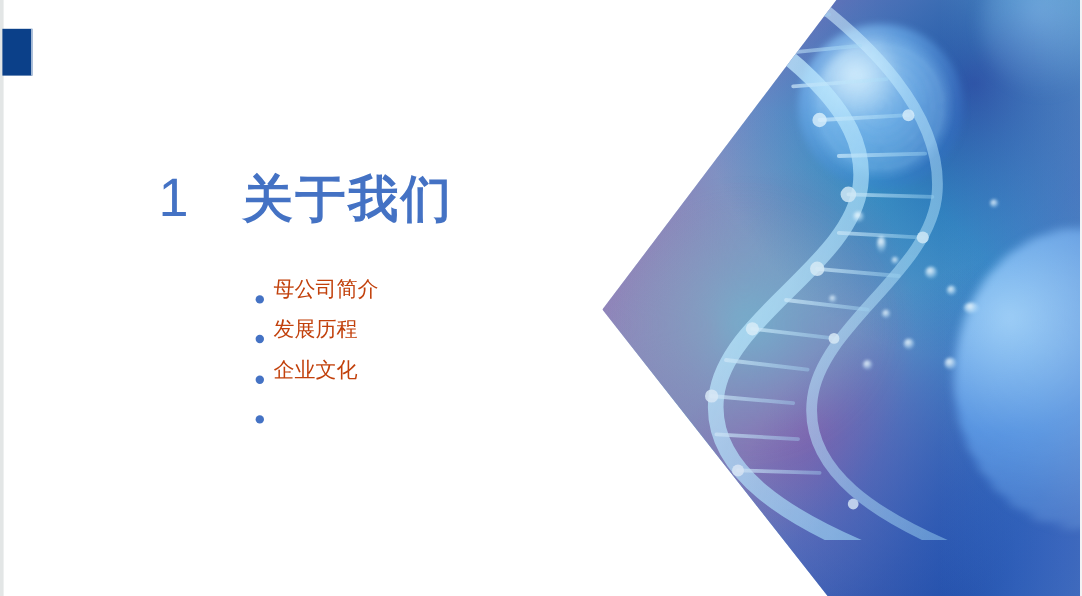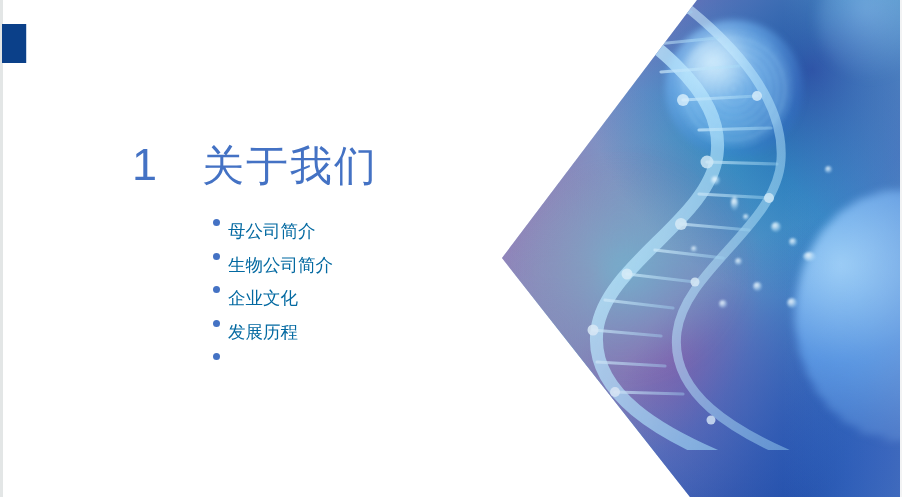--- a/index.html
+++ b/index.html
@@ -53,37 +53,37 @@
     font-size: 45px;
     line-height: 1;
     color: #4472c4;
     font-weight: 400;
     letter-spacing: 0;
   }
   #section-title {
     font-size: 42px;
     line-height: 1;
     color: #4472c4;
-    font-weight: 400;
+    font-weight: 700;
     margin-left: 45px;
     letter-spacing: 2px;
   }
 
   #bullet-list {
     position: absolute;
     left: 213px; top: 219px;
     list-style: none;
     margin: 0;
     padding: 0;
   }
   #bullet-list li {
     display: flex;
-    align-items: flex-start;
+    align-items: flex-end;
     height: 33.5px;
-    color: #0369a1;
+    color: #c2410c;
     font-size: 17.5px;
   }
   .bullet-dot {
     width: 7px;
     height: 7px;
     border-radius: 50%;
     background: #4472c4;
     margin-right: 8px;
     flex: 0 0 auto;
   }
@@ -199,29 +199,25 @@
     <span id="section-title">关于我们</span>
   </div>
 
   <ul id="bullet-list">
     <li>
       <span class="bullet-dot"></span>
       <span class="bullet-label">母公司简介</span>
     </li>
     <li>
       <span class="bullet-dot"></span>
-      <span class="bullet-label">生物公司简介</span>
+      <span class="bullet-label">发展历程</span>
     </li>
     <li>
       <span class="bullet-dot"></span>
       <span class="bullet-label">企业文化</span>
-    </li>
-    <li>
-      <span class="bullet-dot"></span>
-      <span class="bullet-label">发展历程</span>
     </li>
     <li>
       <span class="bullet-dot"></span>
     </li>
   </ul>
 
   <div id="image-panel">
     <div id="img-base"></div>
     <div id="img-teal"></div>
 

